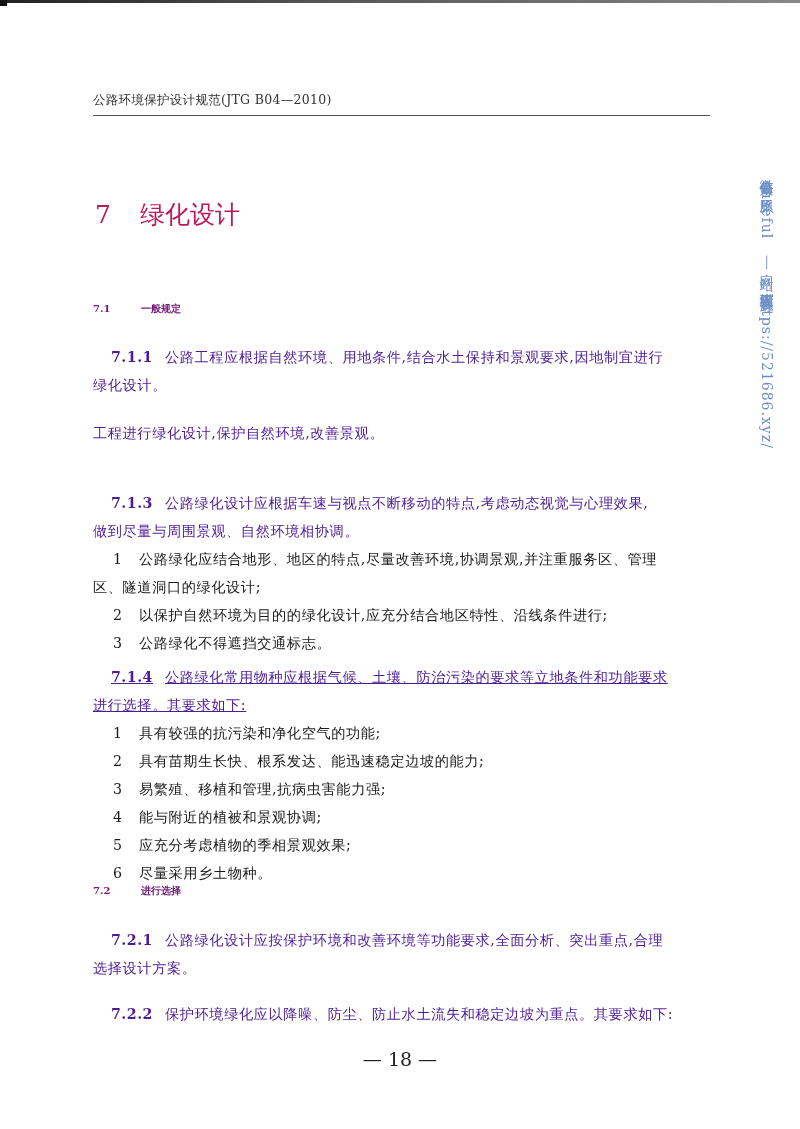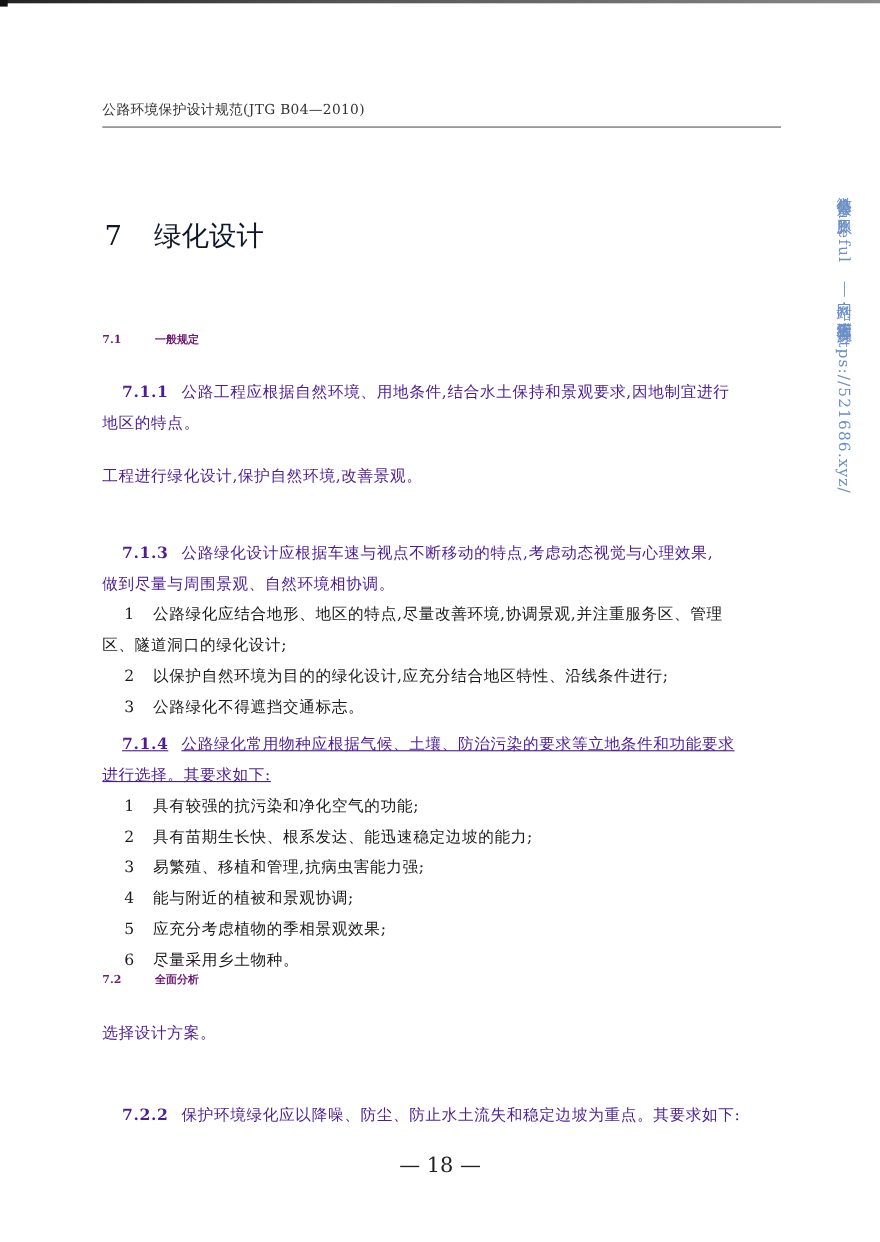--- a/index.html
+++ b/index.html
@@ -37,21 +37,21 @@
     .header-rule {
       position: absolute;
       left: 93px; top: 115px;
       width: 617px; height: 1px;
       background: #555;
     }
     .chapter-title {
       position: absolute;
       left: 95px; top: 198px;
       font-size: 25px;
-      color: #0f172a;
+      color: #be185d;
       font-weight: normal;
     }
     .chapter-title .num { display: inline-block; width: 45px; }
     .section-heading {
       position: absolute;
       left: 93px;
       font-size: 10px;
       font-weight: bold;
       color: #701a75;
     }
@@ -117,21 +117,21 @@
 <div class="chapter-title">
   <span class="num">7</span><span>绿化设计</span>
 </div>
 
 <div class="section-heading" style="top:302px;">
   <span class="num">7.1</span><span>一般规定</span>
 </div>
 
 <div class="para" style="top:343px;">
   <div><span class="clause-num">7.1.1</span><span>公路工程应根据自然环境、用地条件,结合水土保持和景观要求,因地制宜进行</span></div>
-  <div>地区的特点。</div>
+  <div>绿化设计。</div>
 </div>
 
 <div class="para" style="top:419px;">
   <div>工程进行绿化设计,保护自然环境,改善景观。</div>
 </div>
 
 <div class="para" style="top:489px;">
   <div><span class="clause-num">7.1.3</span><span>公路绿化设计应根据车速与视点不断移动的特点,考虑动态视觉与心理效果,</span></div>
   <div>做到尽量与周围景观、自然环境相协调。</div>
 </div>
@@ -163,24 +163,25 @@
   <span class="item-num">4</span><span>能与附近的植被和景观协调;</span>
 </div>
 <div class="item" style="top:831px;">
   <span class="item-num">5</span><span>应充分考虑植物的季相景观效果;</span>
 </div>
 <div class="item" style="top:859px;">
   <span class="item-num">6</span><span>尽量采用乡土物种。</span>
 </div>
 
 <div class="section-heading" style="top:884px;">
-  <span class="num">7.2</span><span>全面分析</span>
+  <span class="num">7.2</span><span>进行选择</span>
 </div>
 
 <div class="para" style="top:926px;">
+  <div><span class="clause-num">7.2.1</span><span>公路绿化设计应按保护环境和改善环境等功能要求,全面分析、突出重点,合理</span></div>
   <div>选择设计方案。</div>
 </div>
 
 <div class="para" style="top:1000px;">
   <div><span class="clause-num">7.2.2</span><span>保护环境绿化应以降噪、防尘、防止水土流失和稳定边坡为重点。其要求如下:</span></div>
 </div>
 
 <div class="page-number">— 18 —</div>
 
 <div class="watermark">微信公众号：豚贝useful ｜ 网站：大猫工程资源 https://521686.xyz/</div>

